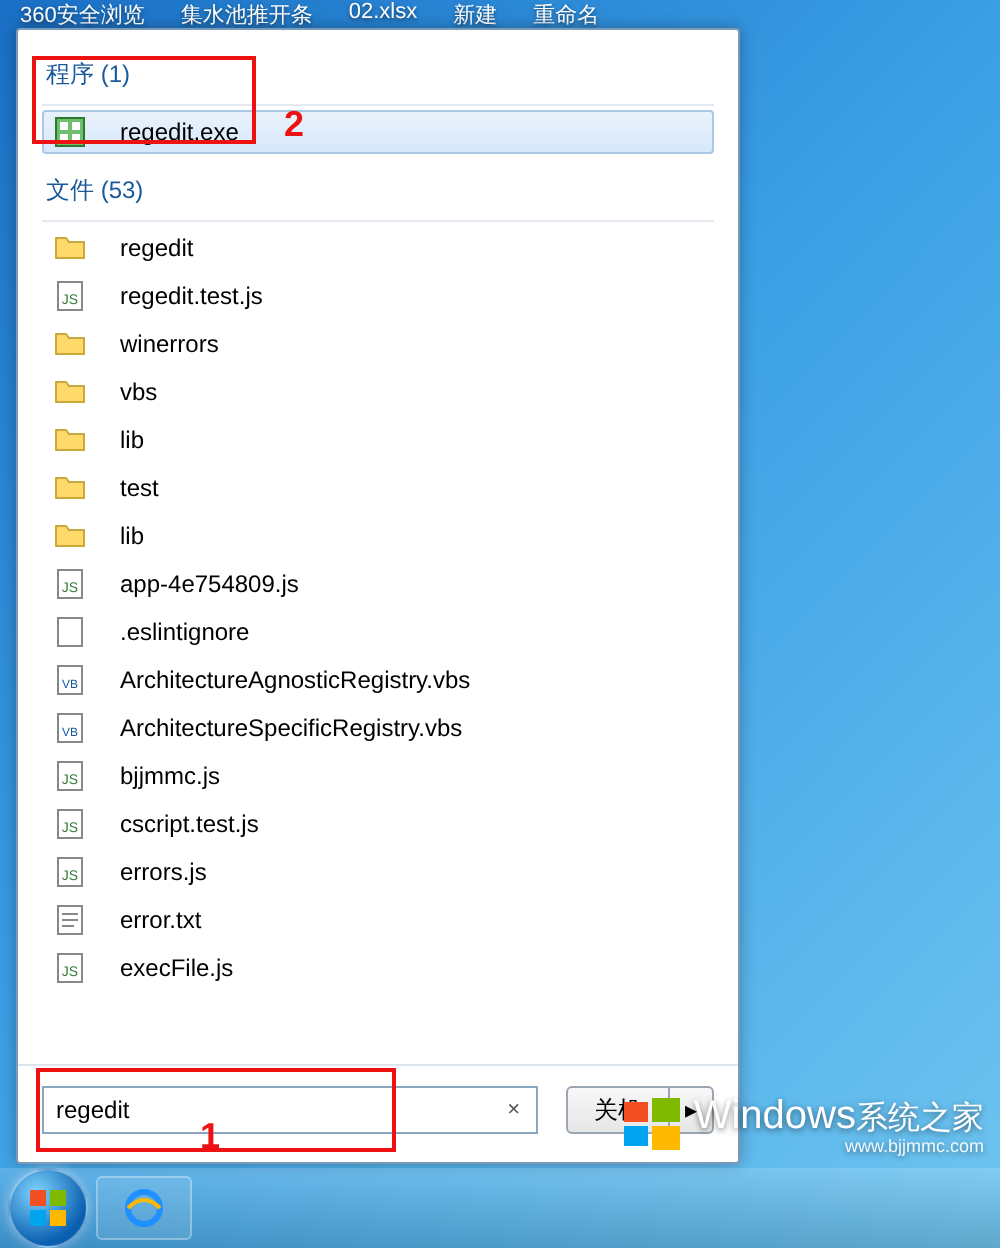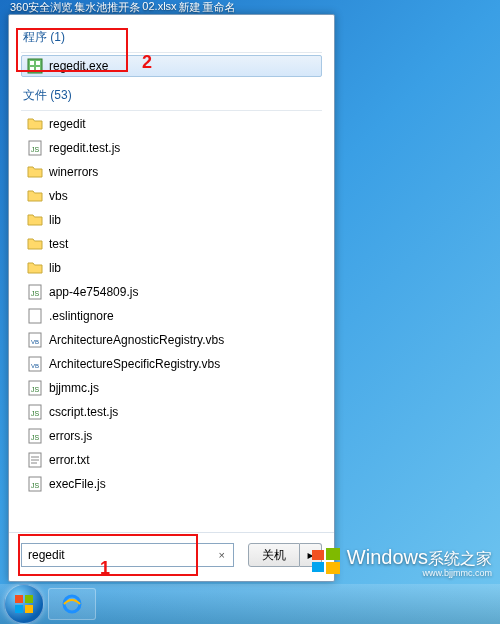--- a/index.html
+++ b/index.html
@@ -5,36 +5,36 @@
   * { box-sizing: border-box; margin: 0; padding: 0; }
   body {
     width: 500px; height: 624px;
     font-family: "Microsoft YaHei", "Segoe UI", Tahoma, sans-serif;
     font-size: 12px;
     background: linear-gradient(135deg, #1a6fc4 0%, #3a9fe5 45%, #6fc5f0 100%);
     overflow: hidden; position: relative;
   }
   .desktop-top {
     position: absolute; top: 0; left: 0; right: 0; height: 14px;
-    display: flex; gap: 2px; padding-left: 10px;
+    display: flex; gap: 18px; padding-left: 10px;
     color: #fff; font-size: 11px; text-shadow: 0 1px 2px rgba(0,0,0,.5);
   }
   .search-panel {
-    position: absolute; left: 8px; top: 14px; width: 327px; height: 568px;
+    position: absolute; left: 8px; top: 14px; width: 362px; height: 568px;
     background: #fff; border: 1px solid #7a9ab8; border-radius: 2px;
     box-shadow: 0 0 8px rgba(0,0,0,.3);
     display: flex; flex-direction: column;
   }
   .inner { flex: 1; padding: 10px 12px 6px 12px; overflow: hidden; }
   .section-header {
     color: #1a5a9c; font-size: 12px; padding: 4px 2px 6px 2px;
     border-bottom: 1px solid #e3e9ef;
   }
   .result-row {
-    display: flex; align-items: center; gap: 6px;
+    display: flex; align-items: center; gap: 17px;
     padding: 3px 6px; margin: 2px 0; border-radius: 2px;
     cursor: default;
   }
   .result-row.selected {
     background: linear-gradient(#e9f2fb, #d6e8fa);
     border: 1px solid #a8c8e4; padding: 2px 5px;
   }
   .ficon { width: 16px; height: 16px; flex: 0 0 16px; }
   .bottom-bar {
     border-top: 1px solid #dbe3ec; padding: 10px 12px 14px 12px;

